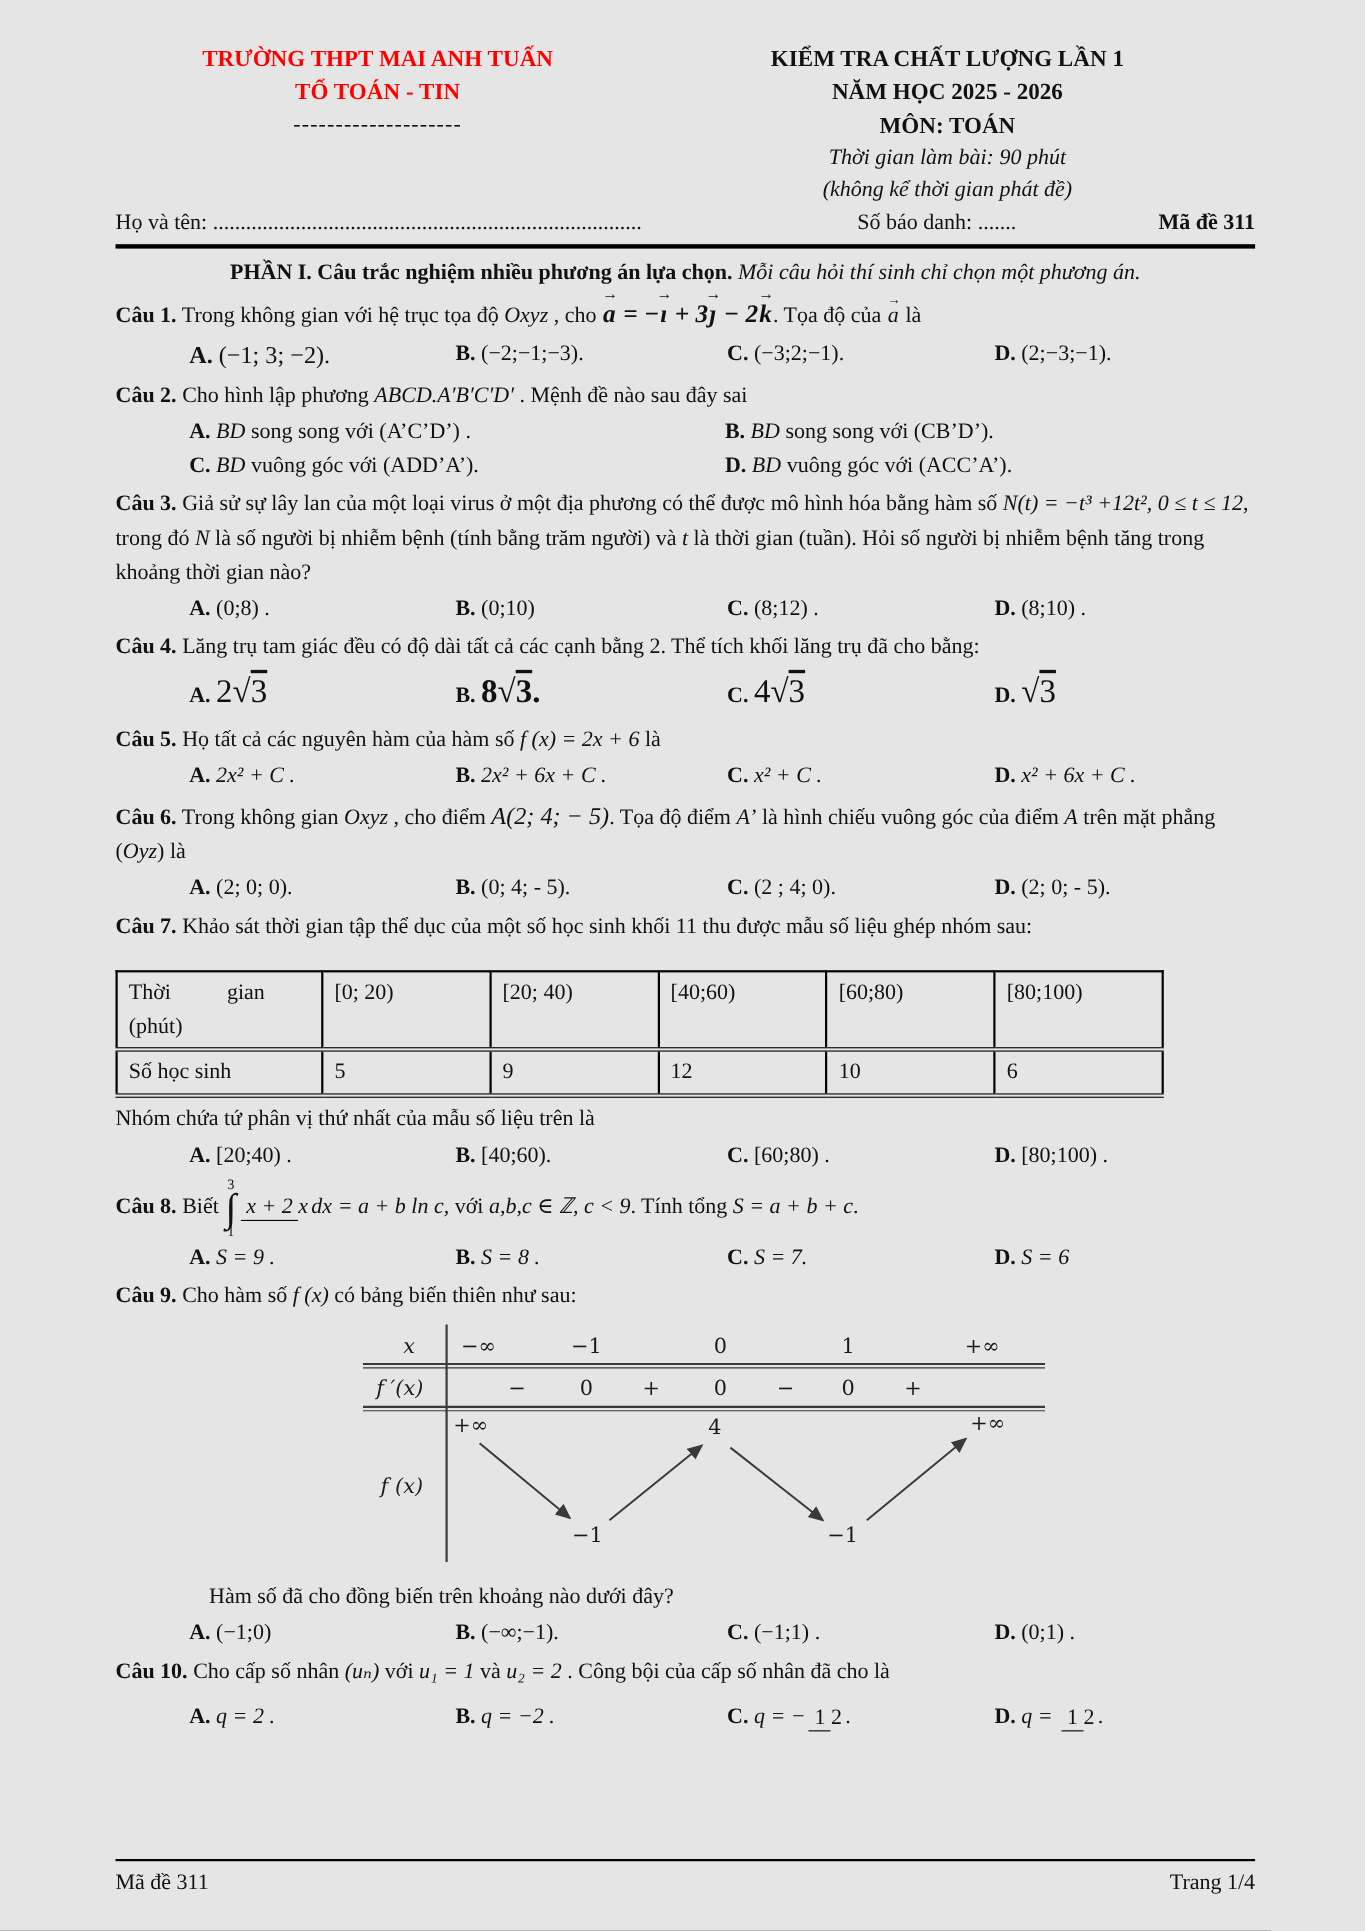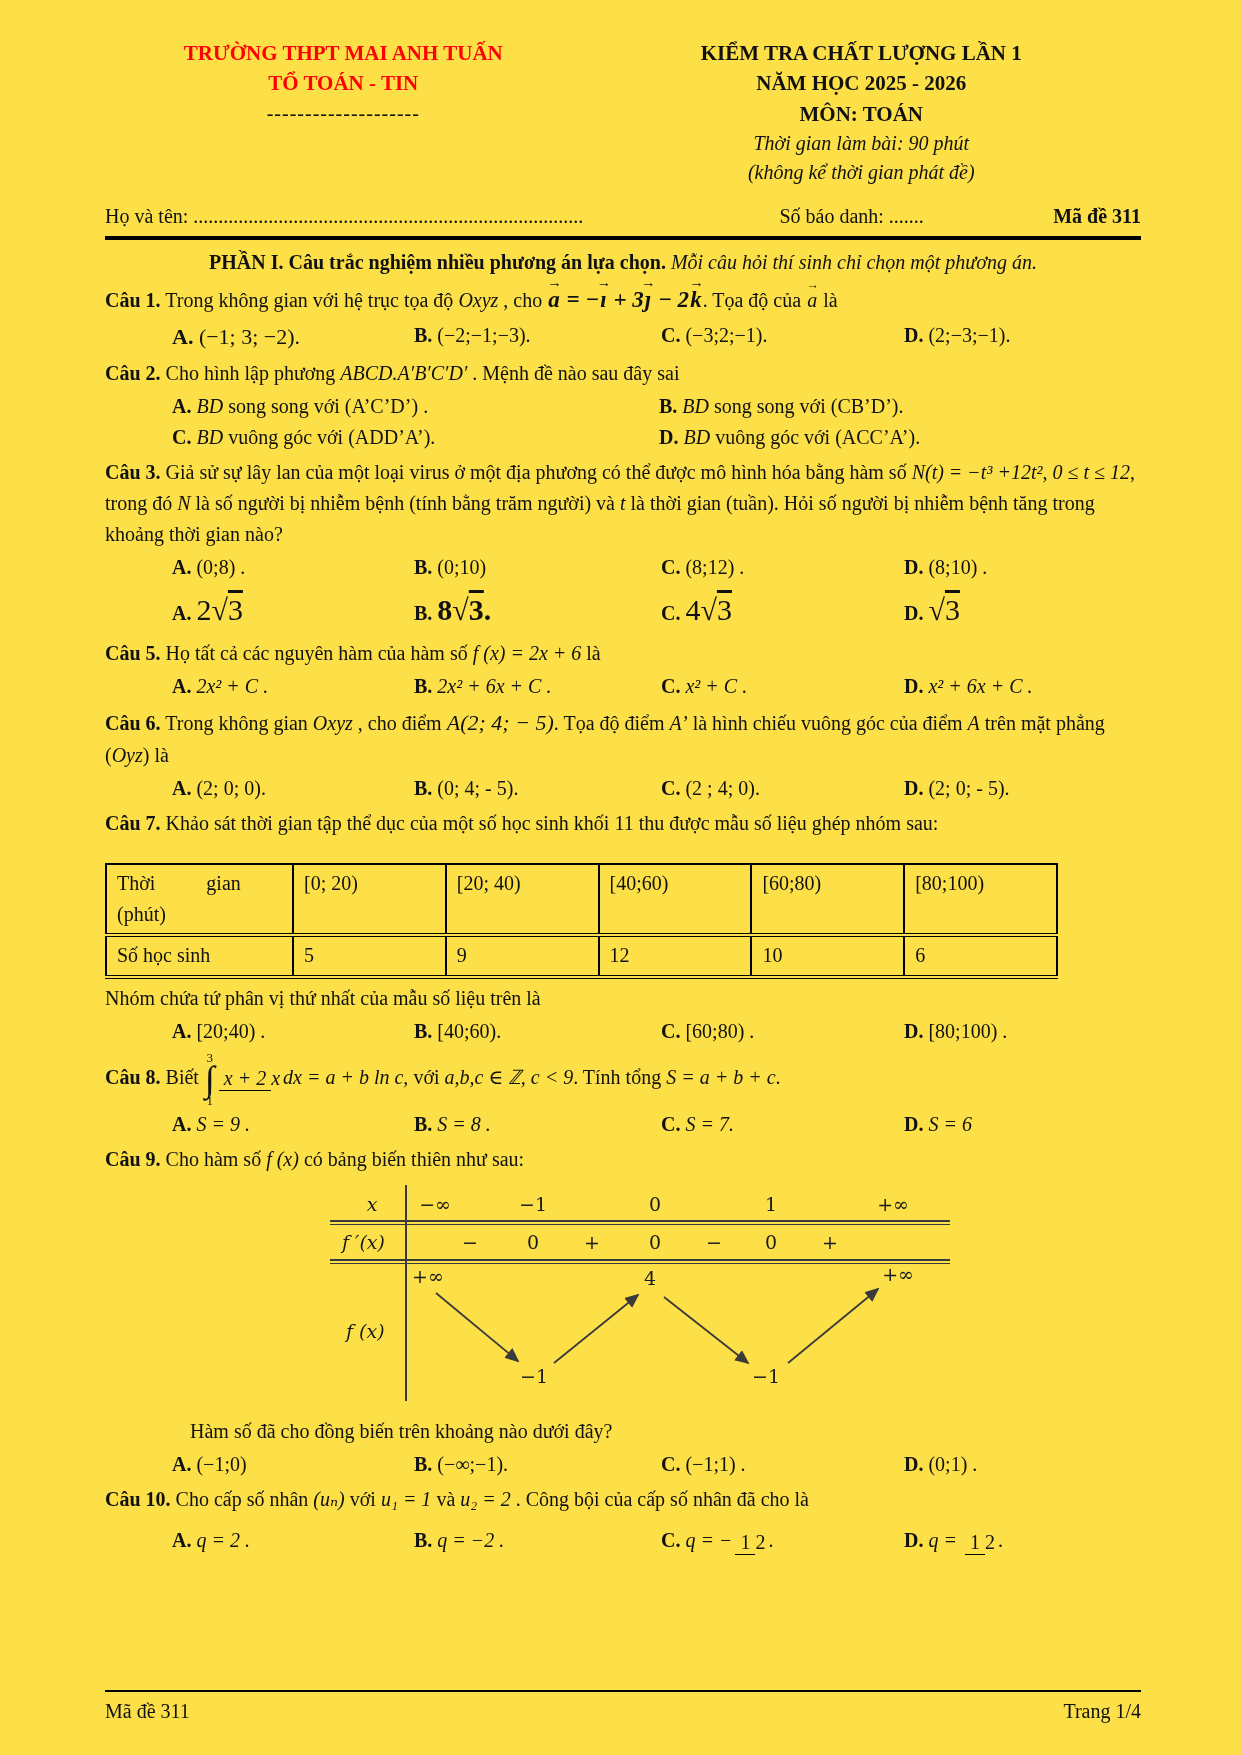--- a/index.html
+++ b/index.html
@@ -1,34 +1,34 @@
 <!DOCTYPE html>
 <html><head>
 <meta charset="utf-8">
 <style>
   html,body{margin:0;padding:0;background:#888;}
   .page{
-    width:1241px;height:1755px;background:#fde047;position:relative;
+    width:1241px;height:1755px;background:#e5e5e5;position:relative;
     box-sizing:border-box;padding:38px 100px 0 105px;
     font-family:"Liberation Serif","DejaVu Serif",serif;
     font-size:20px;color:#111;line-height:1.55;
   }
   .b{font-weight:bold;}
   .it{font-style:italic;}
   .red{color:#ff0000;}
   
   .hdr{display:flex;}
   .hdr-left{width:46%;text-align:center;}
   .hdr-right{width:54%;text-align:center;}
   .hdr div{line-height:1.45;}
   .hdr .big{font-size:21px;}
   .dashes{letter-spacing:1px;line-height:1.2;}
   
   .info{display:flex;justify-content:space-between;align-items:baseline;
-        margin-top:14px;padding-bottom:4px;border-bottom:4px solid #000;}
+        padding-bottom:4px;border-bottom:4px solid #000;}
   .info .name{width:545px;}
   
   .part1{margin:7px 0 2px 0;text-align:center;}
   
   .q{margin-top:4px;}
   .stmt{margin:2px 0;}
   .qlabel{font-weight:bold;}
   .opts{display:grid;grid-template-columns:242px 247px 243px 1fr;
         margin-left:28px;margin-top:2px;margin-bottom:2px;}
   .opts2{display:grid;grid-template-columns:487px 1fr;margin-left:28px;}
@@ -125,20 +125,21 @@
     <p class="stmt"><b class="qlabel">Câu 3.</b> <span>Giả sử sự lây lan của một loại virus ở một địa phương có thể được mô hình hóa bằng hàm số </span><i>N(t) = −t³ +12t²,  0 ≤ t ≤ 12</i><span>, trong đó </span><i>N</i><span> là số người bị nhiễm bệnh (tính bằng trăm người) và </span><i>t</i><span> là thời gian (tuần). Hỏi số người bị nhiễm bệnh tăng trong khoảng thời gian nào?</span></p>
     <div class="opts">
       <span class="opt"><b class="okey">A.</b> <span>(0;8) .</span></span>
       <span class="opt"><b class="okey">B.</b> <span>(0;10)</span></span>
       <span class="opt"><b class="okey">C.</b> <span>(8;12) .</span></span>
       <span class="opt"><b class="okey">D.</b> <span>(8;10) .</span></span>
     </div>
   </div>
 
   <div class="q">
+    <p class="stmt"><b class="qlabel">Câu 4.</b> <span>Lăng trụ tam giác đều có độ dài tất cả các cạnh bằng 2. Thể tích khối lăng trụ đã cho bằng:</span></p>
     <div class="opts">
       <span class="opt"><b class="okey">A.</b> <span class="sq"><span>2</span><span>√</span><span class="rad">3</span><span></span></span></span>
       <span class="opt"><b class="okey">B.</b> <span class="sq b"><span>8</span><span>√</span><span class="rad">3</span><span>.</span></span></span>
       <span class="opt"><b class="okey">C.</b> <span class="sq"><span>4</span><span>√</span><span class="rad">3</span><span></span></span></span>
       <span class="opt"><b class="okey">D.</b> <span class="sq"><span></span><span>√</span><span class="rad">3</span><span></span></span></span>
     </div>
   </div>
 
   <div class="q">
     <p class="stmt"><b class="qlabel">Câu 5.</b> <span>Họ tất cả các nguyên hàm của hàm số </span><i>f (x) = 2x + 6</i><span> là</span></p>

